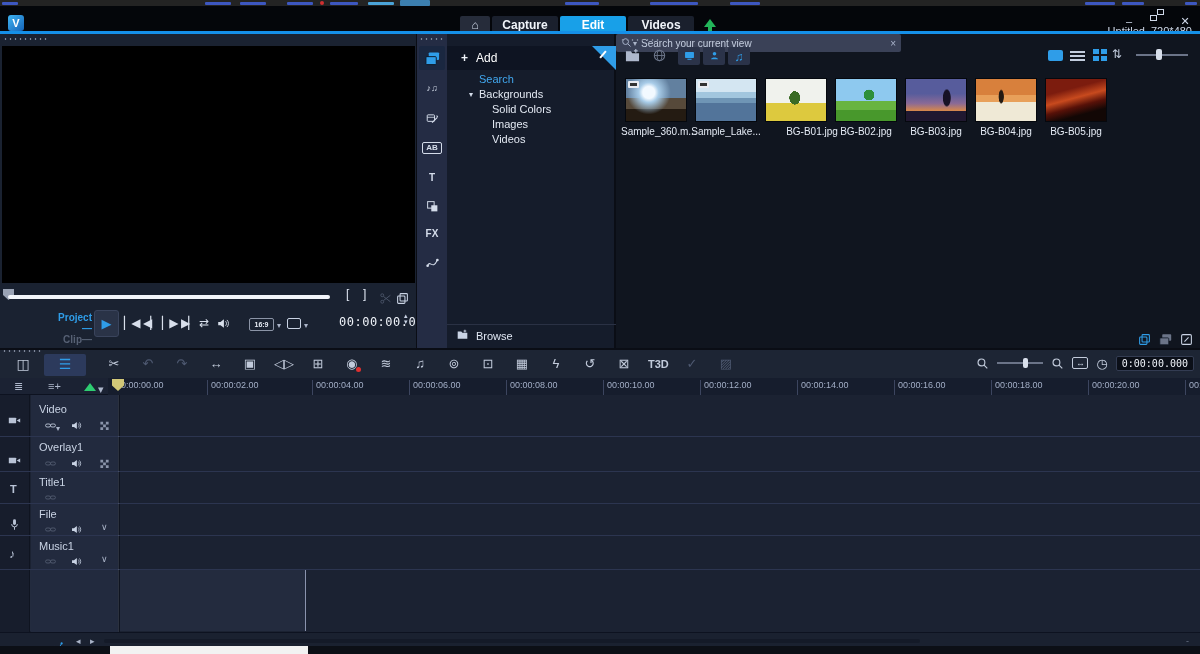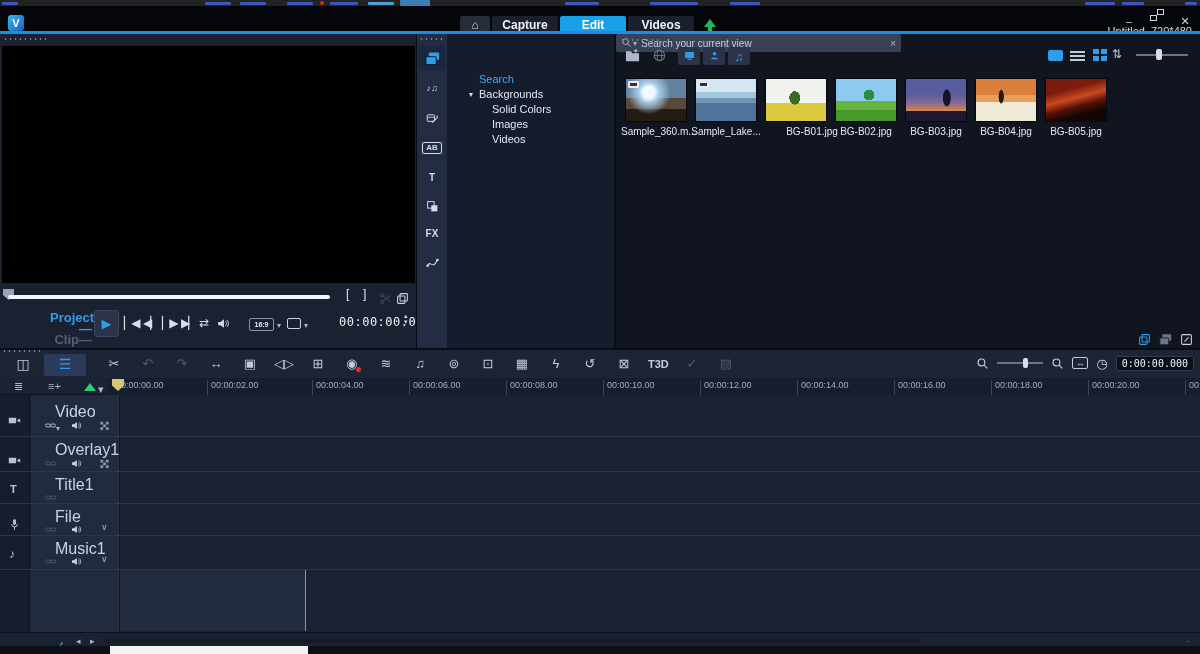--- a/index.html
+++ b/index.html
@@ -43,21 +43,21 @@
   .dots { height:4px; background-image:radial-gradient(#7d8699 1px, transparent 1.2px); background-size:5px 4px; }
 
   
   .screen { left:2px; top:12px; width:413px; height:237px; background:#000; }
   .scrub-marker { left:3px; top:255px; width:11px; height:11px; background:#9aa3b5;
                   clip-path:polygon(0 0,100% 0,100% 55%,50% 100%,0 55%); }
   .scrub-bar { left:8px; top:261px; width:322px; height:4px; background:#f2f5fa; border-radius:2px; }
   .mk { top:253px; color:#dfe6f2; font-size:12px; }
   .trim-ic { top:255px; color:#4a5468; }
   .copy-ic { top:255px; color:#c9d3e4; }
-  .pc-label { font-size:13px; font-weight:bold; line-height:11px; text-align:right; width:42px; }
+  .pc-label { font-size:10px; font-weight:bold; line-height:11px; text-align:right; width:42px; }
   .proj { color:#2f9de8; } .clip { color:#566074; }
   .playbtn { left:94px; top:276px; width:25px; height:27px; background:#2a3347; border:1px solid #3a445c; border-radius:3px;
              color:#2f9de8; font-size:13px; text-align:center; line-height:25px; }
   .tr-ic { top:282px; color:#d8dfeb; font-size:12px; letter-spacing:-2px; }
   .aspect-box { left:249px; top:284px; width:25px; height:13px; border:1px solid #8b94a6; border-radius:2px;
                 color:#e6ebf4; font-size:7px; font-weight:bold; text-align:center; line-height:11px; }
   .caret { color:#aab4c8; font-size:8px; }
   .selrect { left:287px; top:284px; width:14px; height:11px; border:1px solid #c9d3e4; border-radius:2px; }
   .pv-tc { left:339px; top:281px; font-family:"DejaVu Sans Mono", monospace; font-size:12px; color:#eef2f8; letter-spacing:0.5px; }
   .spin { left:404px; top:279px; font-size:7px; color:#c9d3e4; line-height:6px; text-align:center; }
@@ -139,21 +139,21 @@
   .grn-tri { position:absolute; left:84px; top:5px; width:0; height:0; border-left:6px solid transparent; border-right:6px solid transparent; border-bottom:8px solid #2ecc71; }
   .ruler { position:absolute; left:108px; top:28px; width:1092px; height:17px; background:#161d2d; overflow:hidden; }
   .rl { position:absolute; top:2px; font-size:9px; color:#a2aec6; padding-left:3px; border-left:1px solid #3c455f; height:15px; }
   .playhead { position:absolute; left:4px; top:1px; width:12px; height:12px; background:#d2c878;
               clip-path:polygon(0 0,100% 0,100% 55%,50% 100%,0 55%); }
 
   .tracks { position:absolute; left:0; top:45px; width:1200px; height:237px; background:#1b2232; }
   .trk-rail { position:absolute; left:0; top:0; width:30px; height:237px; background:#171d2c; border-right:1px solid #0f1420; }
   .trk-head { position:absolute; left:31px; top:0; width:89px; height:237px; background:#222a3e; border-right:2px solid #0f1420; }
   .row-sep { position:absolute; left:0; width:1200px; height:1px; background:#2c3550; }
-  .trk-label { position:absolute; left:24px; font-size:16px; color:#c9d3e4; }
+  .trk-label { position:absolute; left:8px; font-size:11px; color:#c9d3e4; }
   .trk-ic { position:absolute; color:#b9c3d6; }
   .trk-ctl { position:absolute; color:#c9d3e4; }
   .ctl-dis { color:#566074; }
   .chev { font-size:9px; color:#aab4c8; }
   .ph-line { position:absolute; left:118px; top:0; width:1px; height:237px; background:rgba(205,215,235,0.15); }
   .bot-lighter { position:absolute; left:0; top:175px; width:306px; height:61px; background:#232b3e; border-right:1px solid #8a93ad; }
 
   .scrollstrip { position:absolute; left:0; top:282px; width:1200px; height:16px; background:#1a2130; border-top:1px solid #0d1220; }
   .ss-ic { position:absolute; top:3px; font-size:9px; color:#aab4c8; }
   .ss-track { position:absolute; left:104px; top:6px; width:816px; height:4px; background:#141a28; border-radius:2px; }
@@ -331,28 +331,39 @@
       </div>
     <div class="rail-tile" style="top:132px"><span class="rail-txt">T</span></div>
     <div class="rail-tile" style="top:160px"><svg class="ic" fill="currentColor">
           <use href="#sym-overlay"></use>
         </svg></div>
     <div class="rail-tile" style="top:188px"><span class="rail-txt">FX</span></div>
     <div class="rail-tile" style="top:216px"><svg class="ic" fill="currentColor">
           <use href="#sym-path"></use>
         </svg></div>
   </div>
+  <div class="abs add-row">
+    <span class="add-plus">+</span><span>Add</span>
+    <span class="pin-corner">
+        <i></i>
+      </span>
+  </div>
   <div class="tree-item sel indent1" style="top:38px">Search</div>
   <div class="tree-item" style="top:53px">
     <span class="expander">▾</span>
     <span class="indent1" style="padding-left:32px">Backgrounds</span>
   </div>
   <div class="tree-item indent2" style="top:68px">Solid Colors</div>
   <div class="tree-item indent2" style="top:83px">Images</div>
   <div class="tree-item indent2" style="top:98px">Videos</div>
+  <div class="abs browse-row">
+    <span class="browse-ic"><svg class="ic12" fill="currentColor">
+          <use href="#sym-folderadd"></use>
+        </svg></span><span>Browse</span>
+  </div>
 </div>
 
 <div class="abs gallery-panel">
   <div class="abs dots" style="left:4px;top:4px;width:40px"></div>
   <span class="abs gt-ic" style="left:9px"><svg class="ic16" fill="currentColor">
         <use href="#sym-folderadd"></use>
       </svg></span>
   <span class="abs gt-ic" style="left:36px;color:#6b7488"><svg class="ic16" fill="currentColor">
         <use href="#sym-globe"></use>
       </svg></span>

